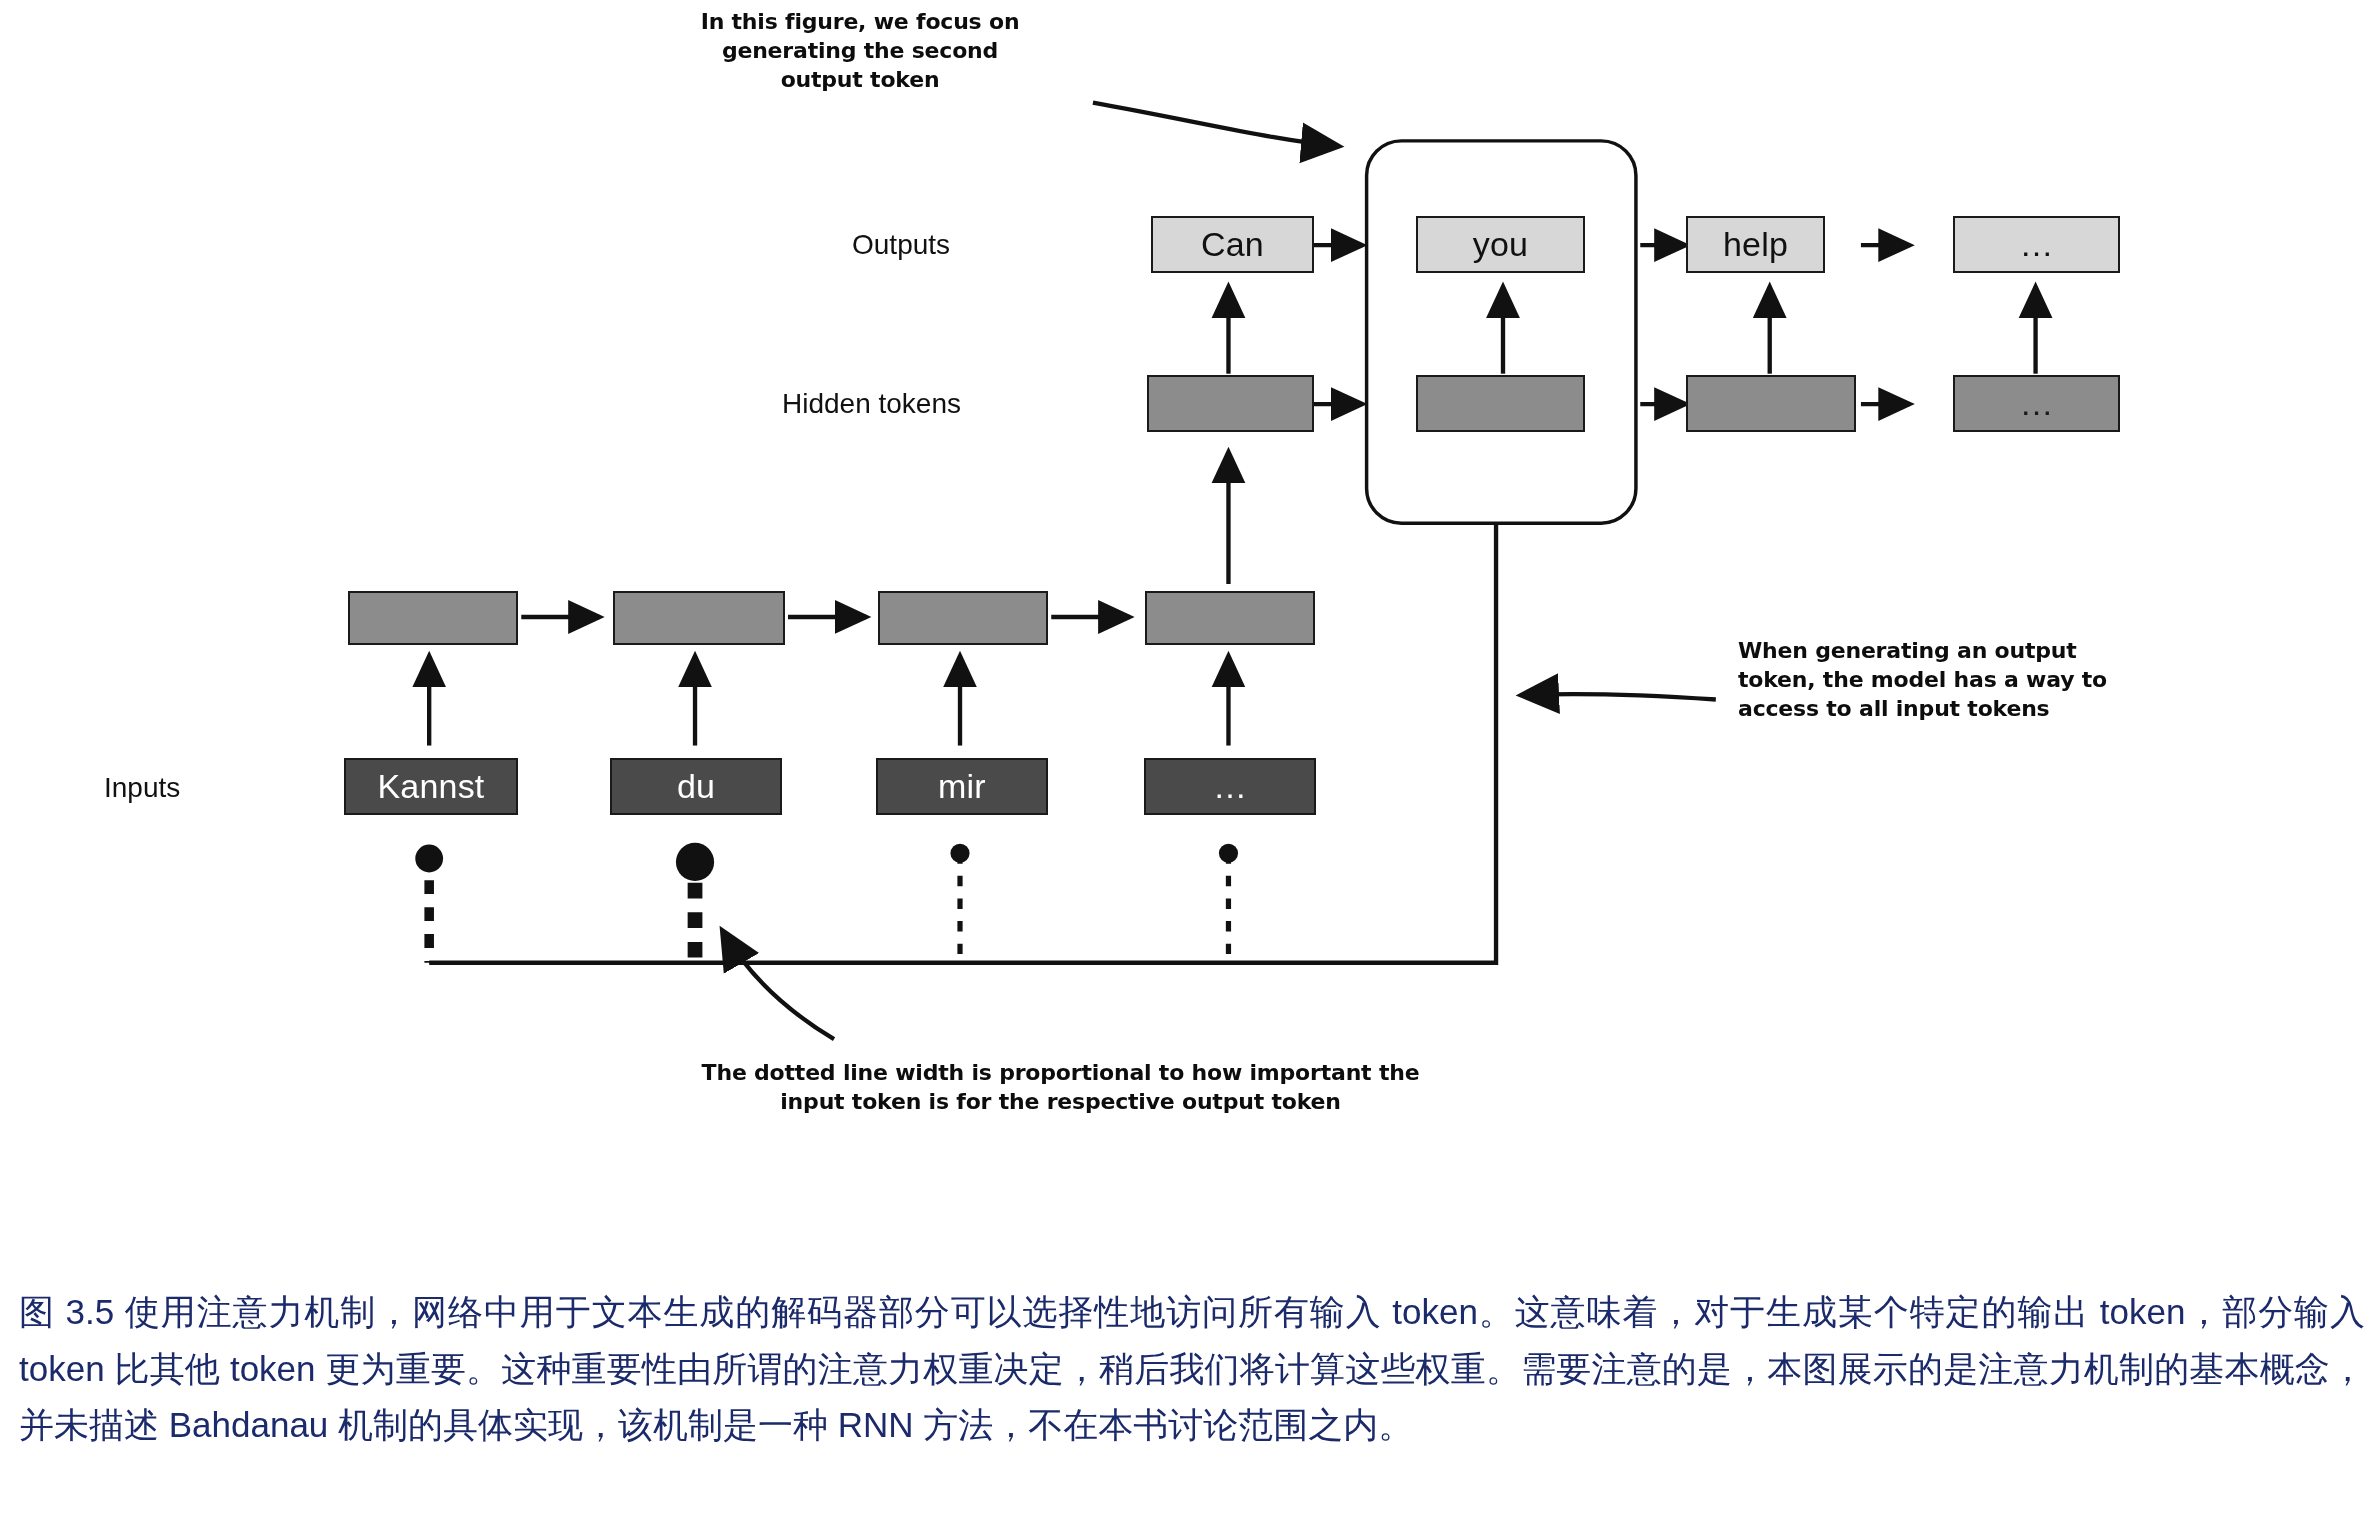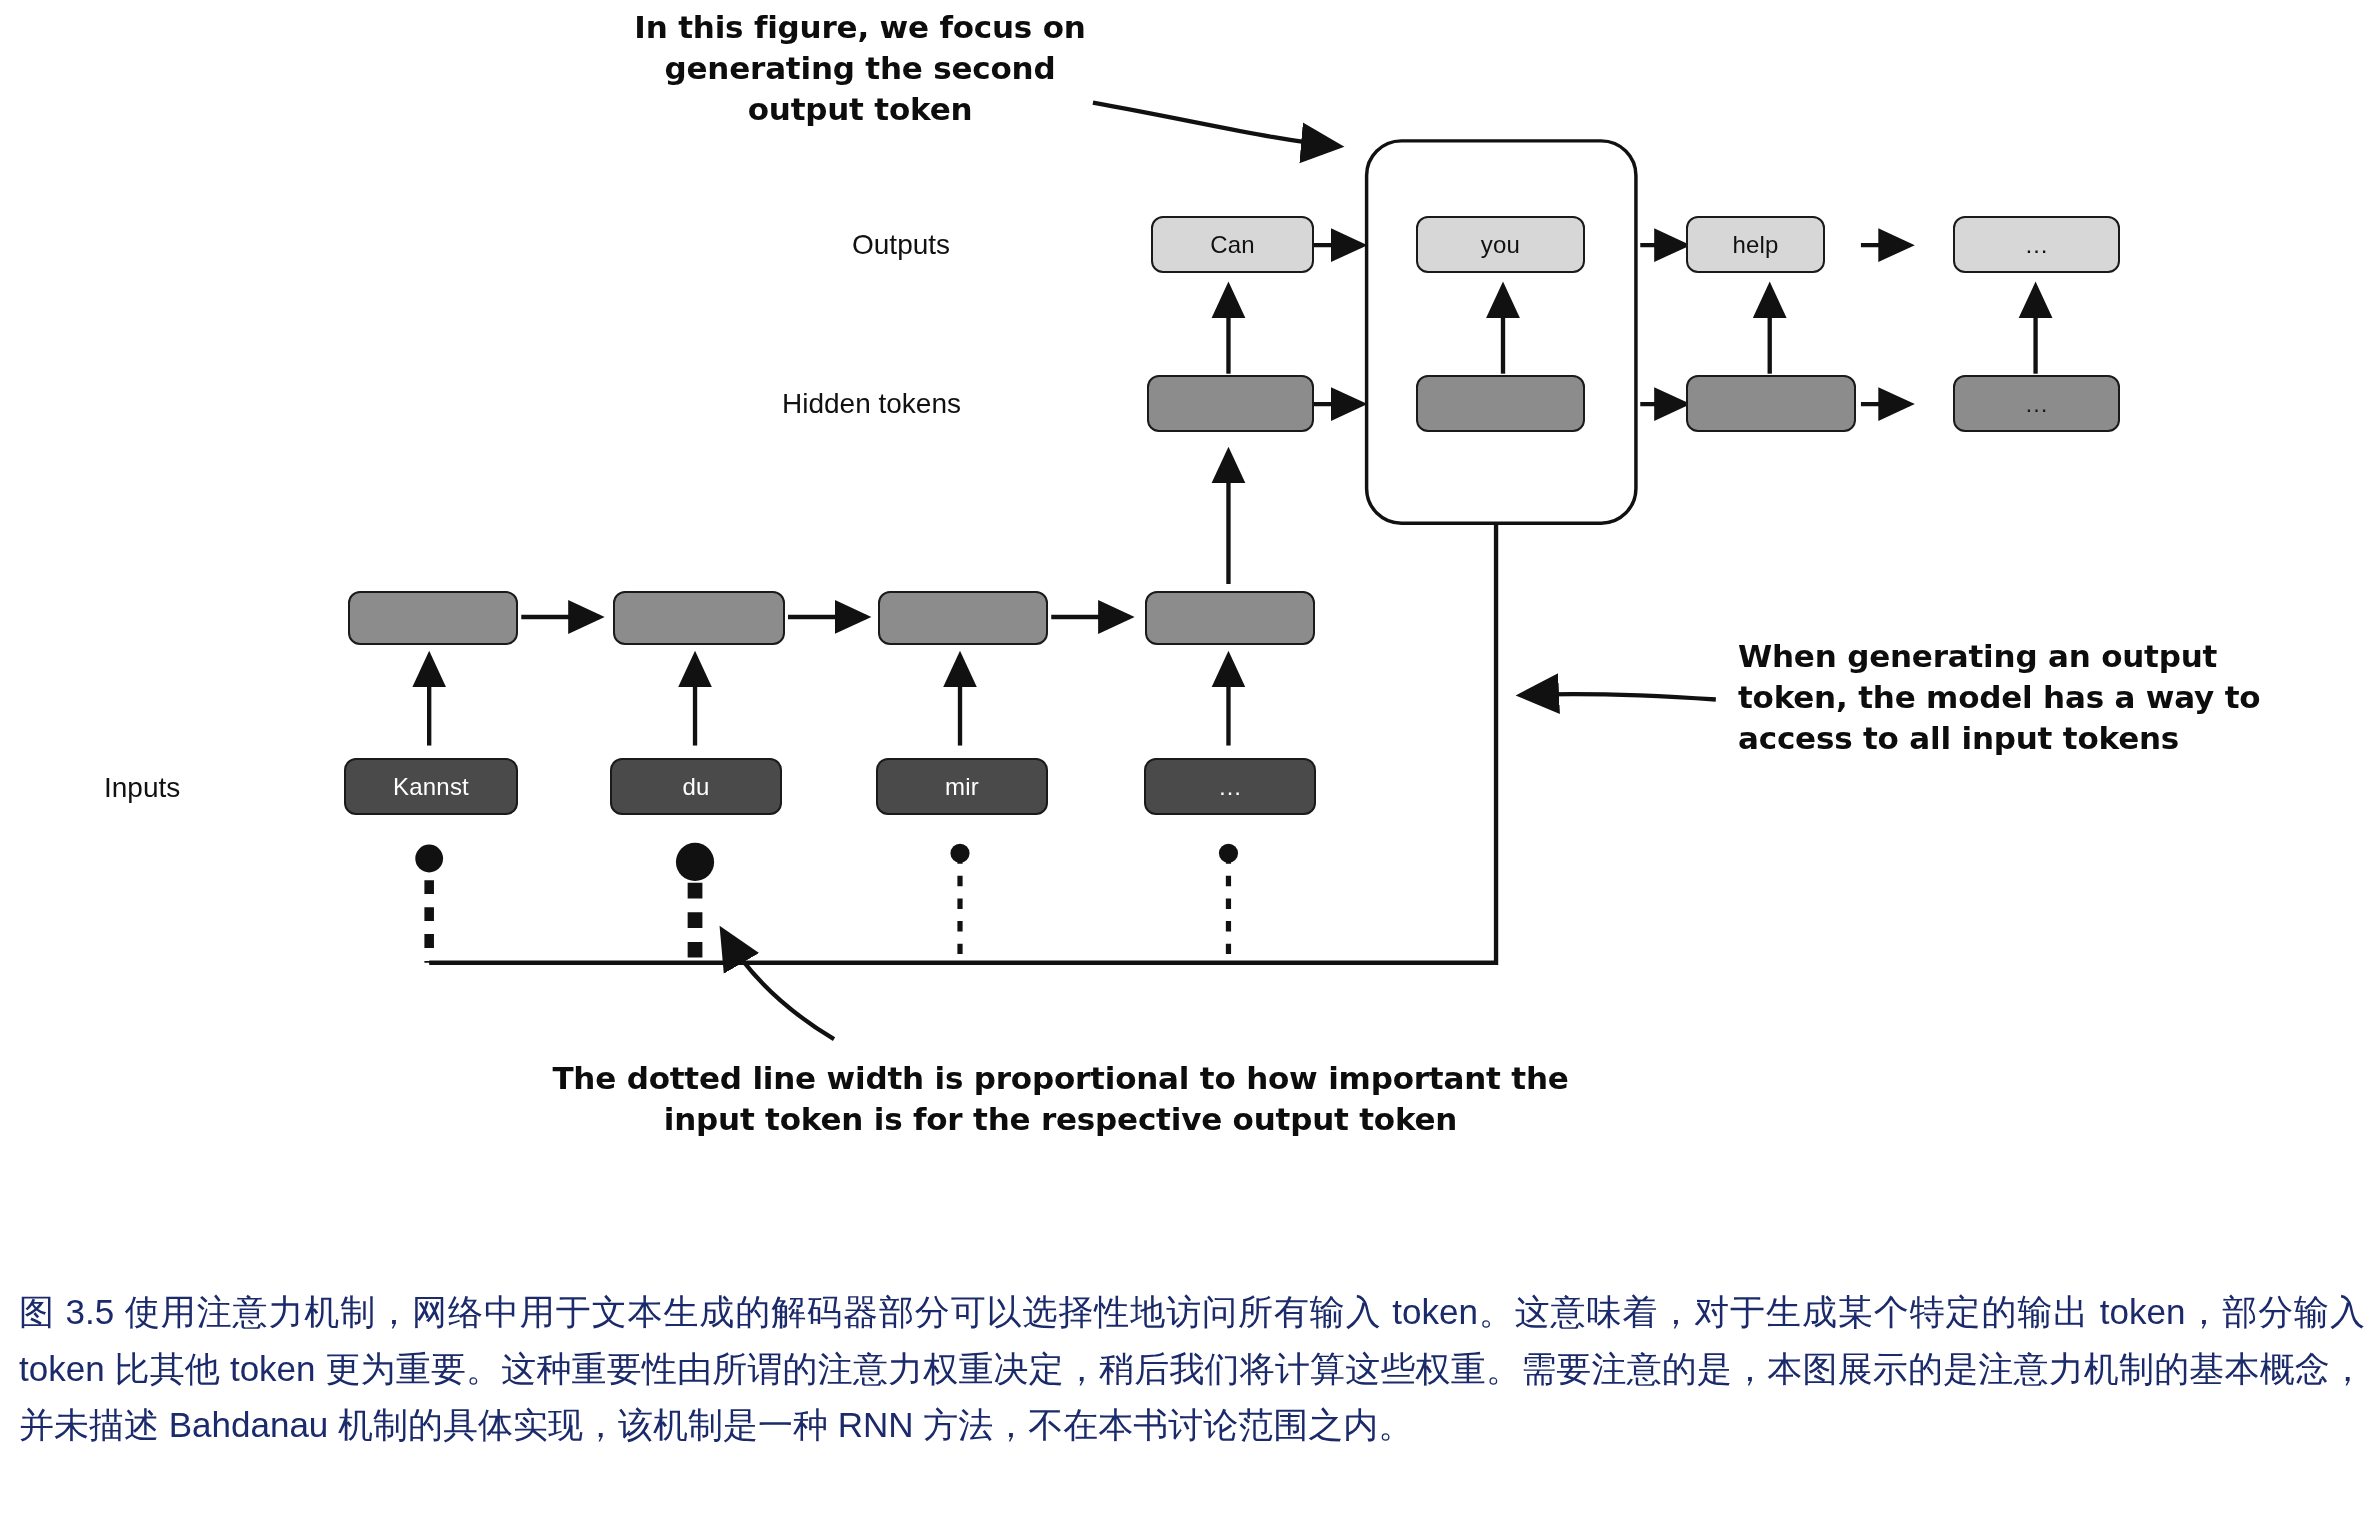--- a/index.html
+++ b/index.html
@@ -28,22 +28,22 @@
   }
 
   
   .node {
     position: absolute;
     box-sizing: border-box;
     display: flex;
     align-items: center;
     justify-content: center;
     border: 2.6px solid #1a1a1a;
-    border-radius: 12px;
-    font-size: 24px;
+    border-radius: 0;
+    font-size: 34px;
     letter-spacing: 0.2px;
     font-family: "Liberation Sans", sans-serif;
   }
   .node.out {
     background: #d7d7d7;
     color: #111111;
     height: 57px;
   }
   .node.hidden-state {
     background: #8c8c8c;
@@ -69,21 +69,21 @@
     text-align: left;
     font-family: "Liberation Sans", sans-serif;
     white-space: nowrap;
   }
 
   
   .annot {
     position: absolute;
     font-family: "DejaVu Sans", sans-serif;
     font-weight: bold;
-    font-size: 31px;
+    font-size: 22px;
     line-height: 1.32;
     color: #0d0d0d;
     letter-spacing: -0.2px;
   }
   .annot.center { text-align: center; }
   .annot.left   { text-align: left; }
 
   
   #caption {
     position: absolute;

